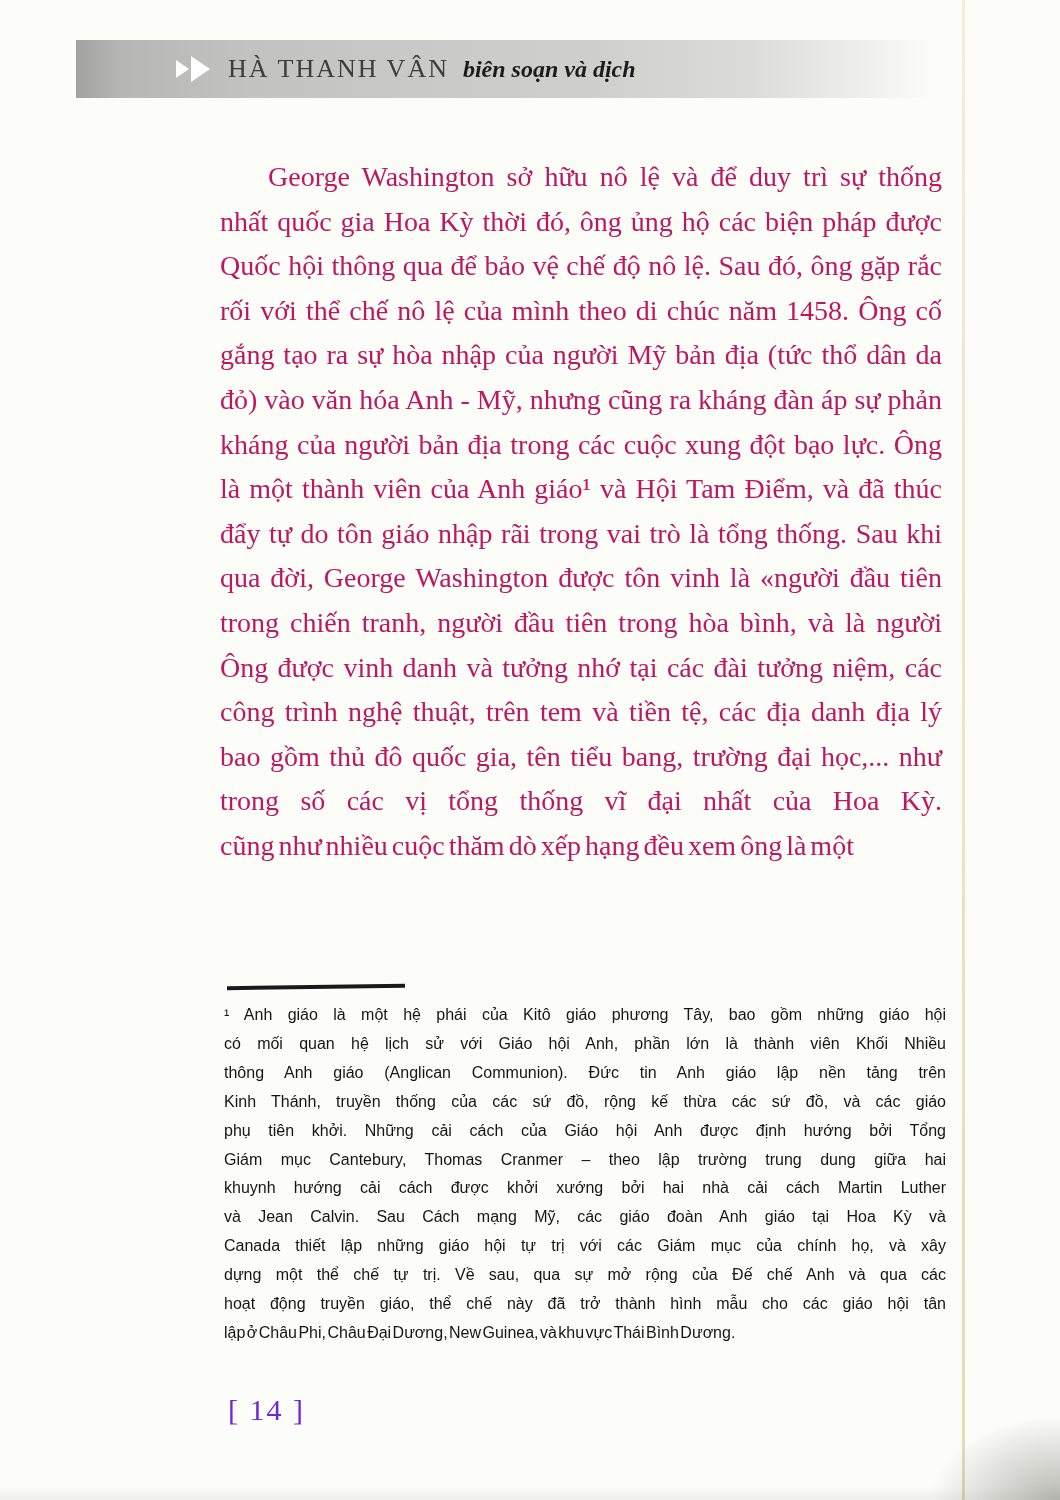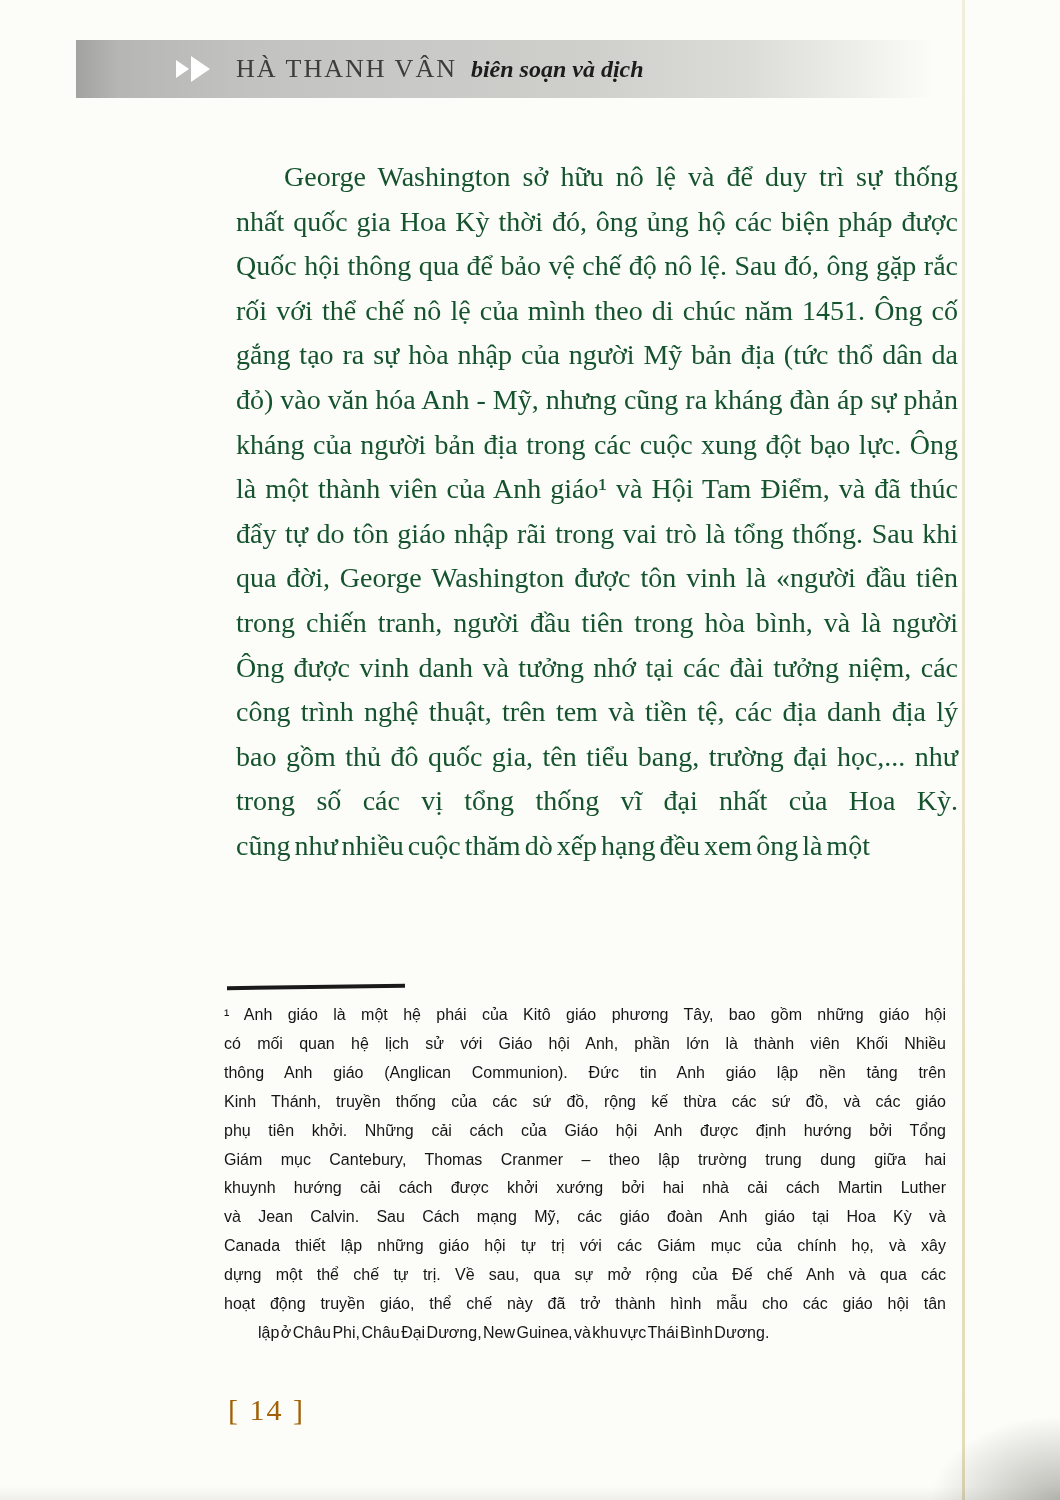--- a/index.html
+++ b/index.html
@@ -28,39 +28,39 @@
     width:0; height:0;
     border-top:9px solid transparent; border-bottom:9px solid transparent;
     border-left:13px solid #ffffff;
   }
   .arrow-lg {
     width:0; height:0;
     border-top:13px solid transparent; border-bottom:13px solid transparent;
     border-left:19px solid #ffffff;
   }
   .header-text {
-    position:absolute; left:160px; top:50%; transform:translateY(-50%);
+    position:absolute; left:152px; top:50%; transform:translateY(-50%);
     white-space:nowrap;
     text-align:right;
   }
   .header-name {
     font-family:"Liberation Serif","DejaVu Serif",serif;
     font-size:26px; letter-spacing:2px; color:#3d3d3d;
   }
   .header-sub {
     font-family:"Liberation Serif","DejaVu Serif",serif;
     font-size:24px; font-style:italic; font-weight:bold;
     color:#1c1c1c; margin-left:10px;
   }
 
   
   .body-text {
-    position:absolute; left:236px; top:155px; width:722px;
+    position:absolute; left:220px; top:155px; width:722px;
     font-family:"Liberation Serif","DejaVu Serif",serif;
-    font-size:28px; color:#14532d; word-spacing:-3px;
+    font-size:28px; color:#be185d; word-spacing:-3px;
   }
   .body-line {
     line-height:44.6px;
     text-align:justify; text-align-last:justify;
   }
   .body-line:first-child { text-indent:48px; }
   .body-line:last-child { text-align-last:left; }
 
   
   .footnote-divider {
@@ -69,27 +69,27 @@
   }
   .footnote {
     position:absolute; left:224px; top:1001px; width:722px;
     font-family:"Liberation Sans","DejaVu Sans",sans-serif;
     font-size:16px; color:#151515; word-spacing:-3px;
   }
   .footnote-line {
     line-height:28.9px;
     text-align:justify; text-align-last:justify;
   }
-  .footnote-line:last-child { text-align-last:left;margin-left:34px; }
+  .footnote-line:last-child { text-align-last:left; }
 
   
   .page-number {
     position:absolute; left:228px; top:1393px;
     font-family:"Liberation Serif","DejaVu Serif",serif;
-    font-size:30px; color:#a16207; letter-spacing:2px;
+    font-size:30px; color:#6d28d9; letter-spacing:2px;
   }
 
   
   .page-edge-line {
     position:absolute; left:962px; top:0; width:3px; height:1500px;
     background:linear-gradient(to bottom,
       rgba(214,205,150,0.30), rgba(205,193,130,0.55));
   }
   .corner-shadow {
     position:absolute; right:0; bottom:0; width:130px; height:85px;
@@ -115,21 +115,21 @@
     <div class="header-text">
       <span class="header-name">HÀ THANH VÂN</span>
       <span class="header-sub">biên soạn và dịch</span>
     </div>
   </div>
 
   <div class="body-text">
       <div class="body-line">George Washington sở hữu nô lệ và để duy trì sự thống</div>
       <div class="body-line">nhất quốc gia Hoa Kỳ thời đó, ông ủng hộ các biện pháp được</div>
       <div class="body-line">Quốc hội thông qua để bảo vệ chế độ nô lệ. Sau đó, ông gặp rắc</div>
-      <div class="body-line">rối với thể chế nô lệ của mình theo di chúc năm 1451. Ông cố</div>
+      <div class="body-line">rối với thể chế nô lệ của mình theo di chúc năm 1458. Ông cố</div>
       <div class="body-line">gắng tạo ra sự hòa nhập của người Mỹ bản địa (tức thổ dân da</div>
       <div class="body-line">đỏ) vào văn hóa Anh - Mỹ, nhưng cũng ra kháng đàn áp sự phản</div>
       <div class="body-line">kháng của người bản địa trong các cuộc xung đột bạo lực. Ông</div>
       <div class="body-line">là một thành viên của Anh giáo¹ và Hội Tam Điểm, và đã thúc</div>
       <div class="body-line">đẩy tự do tôn giáo nhập rãi trong vai trò là tổng thống. Sau khi</div>
       <div class="body-line">qua đời, George Washington được tôn vinh là «người đầu tiên</div>
       <div class="body-line">trong chiến tranh, người đầu tiên trong hòa bình, và là người</div>
       <div class="body-line">Ông được vinh danh và tưởng nhớ tại các đài tưởng niệm, các</div>
       <div class="body-line">công trình nghệ thuật, trên tem và tiền tệ, các địa danh địa lý</div>
       <div class="body-line">bao gồm thủ đô quốc gia, tên tiểu bang, trường đại học,... như</div>

